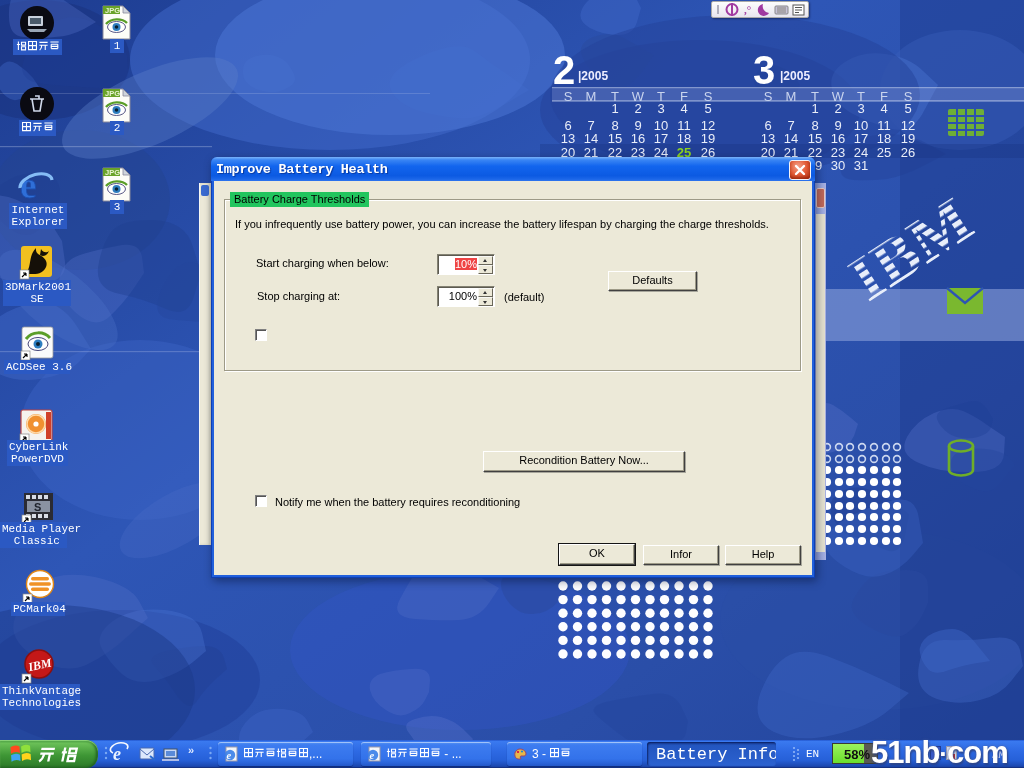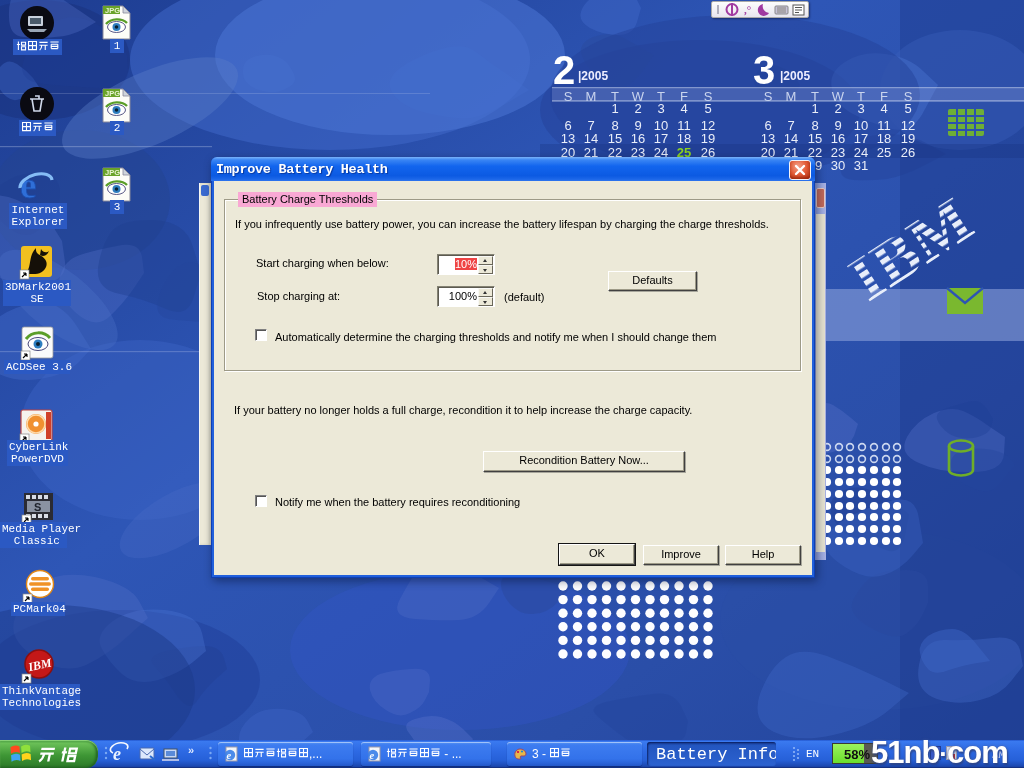--- a/index.html
+++ b/index.html
@@ -3,21 +3,21 @@
 <style>
 *{margin:0;padding:0;box-sizing:border-box}
 html,body{width:1024px;height:768px;overflow:hidden;font-family:"Liberation Sans",sans-serif}
 #scene{position:absolute;inset:0;width:1024px;height:768px;background:#2b50ae}
 .abs{position:absolute}
 .btn{position:absolute;background:#ece9d8;border-top:1px solid #fff;border-left:1px solid #fff;border-right:1px solid #404040;border-bottom:1px solid #404040;box-shadow:inset -1px -1px 0 #9d9a87,1px 1px 0 rgba(64,64,64,.4);font-size:11px;color:#000;text-align:center;font-family:"Liberation Sans",sans-serif;line-height:17px}
 .cb{position:absolute;width:12px;height:12px;background:#fff;border:1px solid #808080;border-bottom-color:#fff;border-right-color:#fff;box-shadow:inset 1px 1px 0 #555}
 .spin{position:absolute;background:#fff;border:1px solid #848273;border-bottom-color:#fff;border-right-color:#fff;box-shadow:inset 1px 1px 0 #5c5a50}
 .lbl{position:absolute;background:#2b59c3;color:#fff;font-family:"Liberation Mono",monospace;font-size:11px;line-height:12px;text-align:center;padding:1px 2px;white-space:pre}
 .grp{position:absolute;border:1px solid #9d9a87;box-shadow:inset 1px 1px 0 #fff,1px 1px 0 #fff}
-.grplbl{position:absolute;top:-8px;left:13px;background:#f9a8d4;padding:0 4px;font-size:11px;line-height:15px}
+.grplbl{position:absolute;top:-8px;left:5px;background:#22c55e;padding:0 4px;font-size:11px;line-height:15px}
 .tbtn{position:absolute;top:742px;height:24px;border-radius:3px;background:linear-gradient(180deg,#5795f5 0%,#3d7cf0 12%,#3372ea 70%,#2a63d8 88%,#2358c8 100%);box-shadow:inset 0 1px 0 rgba(255,255,255,.45),0 1px 1px rgba(0,20,80,.5);color:#fff;font-size:12px;display:flex;align-items:center;white-space:nowrap;overflow:hidden}
 .hz{display:inline-block}
 .dt{font-size:11px;color:#000;position:absolute;white-space:nowrap}
 .tri-u{width:0;height:0;border-left:2.5px solid transparent;border-right:2.5px solid transparent;border-bottom:3.5px solid #333;position:absolute}
 .tri-d{width:0;height:0;border-left:2.5px solid transparent;border-right:2.5px solid transparent;border-top:3.5px solid #333;position:absolute}
 </style></head><body>
 <div id="scene">
 <svg width="0" height="0" style="position:absolute">
       <defs>
 <g id="hz1" fill="none">
@@ -502,27 +502,25 @@
 <div class="abs" style="right:1px;top:1px;width:15px;height:9px;background:#ece9d8;border:1px solid #f8f8f4;border-right-color:#6a675a;border-bottom-color:#6a675a">
           <div class="tri-u" style="left:4px;top:2px"></div>
         </div>
 <div class="abs" style="right:1px;top:10px;width:15px;height:9px;background:#ece9d8;border:1px solid #f8f8f4;border-right-color:#6a675a;border-bottom-color:#6a675a">
           <div class="tri-d" style="left:4px;top:3px"></div>
         </div>
 </div>
       <div class="dt" style="left:293px;top:134px">(default)</div>
       <div class="btn" style="left:397px;top:114px;width:89px;height:20px;line-height:16px">Defaults</div>
       <div class="cb" style="left:44px;top:172px"></div>
-      <div class="dt" style="left:64px;top:174px">Automatically determine the charging thresholds and notify me when I should change them</div>
-      <div class="dt" style="left:23px;top:247px">If your battery no longer holds a full charge, recondition it to help increase the charge capacity.</div>
       <div class="btn" style="left:272px;top:294px;width:202px;height:21px;line-height:17px">Recondition Battery Now...</div>
       <div class="cb" style="left:44px;top:338px"></div>
       <div class="dt" style="left:64px;top:339px">Notify me when the battery requires reconditioning</div>
       <div class="btn" style="left:348px;top:387px;width:76px;height:21px;box-shadow:inset -1px -1px 0 #9d9a87,0 0 0 1px #151515;line-height:17px">OK</div>
-      <div class="btn" style="left:432px;top:388px;width:76px;height:20px;line-height:16px">Improve</div>
+      <div class="btn" style="left:432px;top:388px;width:76px;height:20px;line-height:16px">Infor</div>
       <div class="btn" style="left:514px;top:388px;width:76px;height:20px;line-height:16px">Help</div>
     </div>
 <div class="abs" style="left:0;top:740px;width:1024px;height:28px;background:linear-gradient(180deg,#1e50c8 0%,#3a7af0 4%,#2e6ae4 38%,#2660d8 72%,#1c48b0 94%,#12286e 100%)"></div>
     <div class="abs" style="left:0;top:740px;width:98px;height:28px;border-radius:0 12px 12px 0;background:linear-gradient(180deg,#4fa944 0%,#6abf57 12%,#3e9635 55%,#2f7f2a 90%,#256d24 100%);box-shadow:inset 0 1px 1px #8fd77e,inset -2px 0 3px #1e5c1e"></div>
     <svg class="abs" style="left:9px;top:743px" width="24" height="22" viewBox="0 0 24 22">
 <g transform="rotate(-4 12 11)">
 <path d="M2 3.5 C5 1.8 8 1.8 11 3.5 V10 C8 8.3 5 8.3 2 10 z" fill="#ff4a1d"></path>
 <path d="M12.6 3.5 C15.6 1.8 18.6 1.8 21.6 3.5 V10 C18.6 8.3 15.6 8.3 12.6 10 z" fill="#8fe03c"></path>
 <path d="M2 11.6 C5 9.9 8 9.9 11 11.6 V18 C8 16.3 5 16.3 2 18 z" fill="#3fa6f2"></path>
 <path d="M12.6 11.6 C15.6 9.9 18.6 9.9 21.6 11.6 V18 C18.6 16.3 15.6 16.3 12.6 18 z" fill="#ffd31c"></path>

